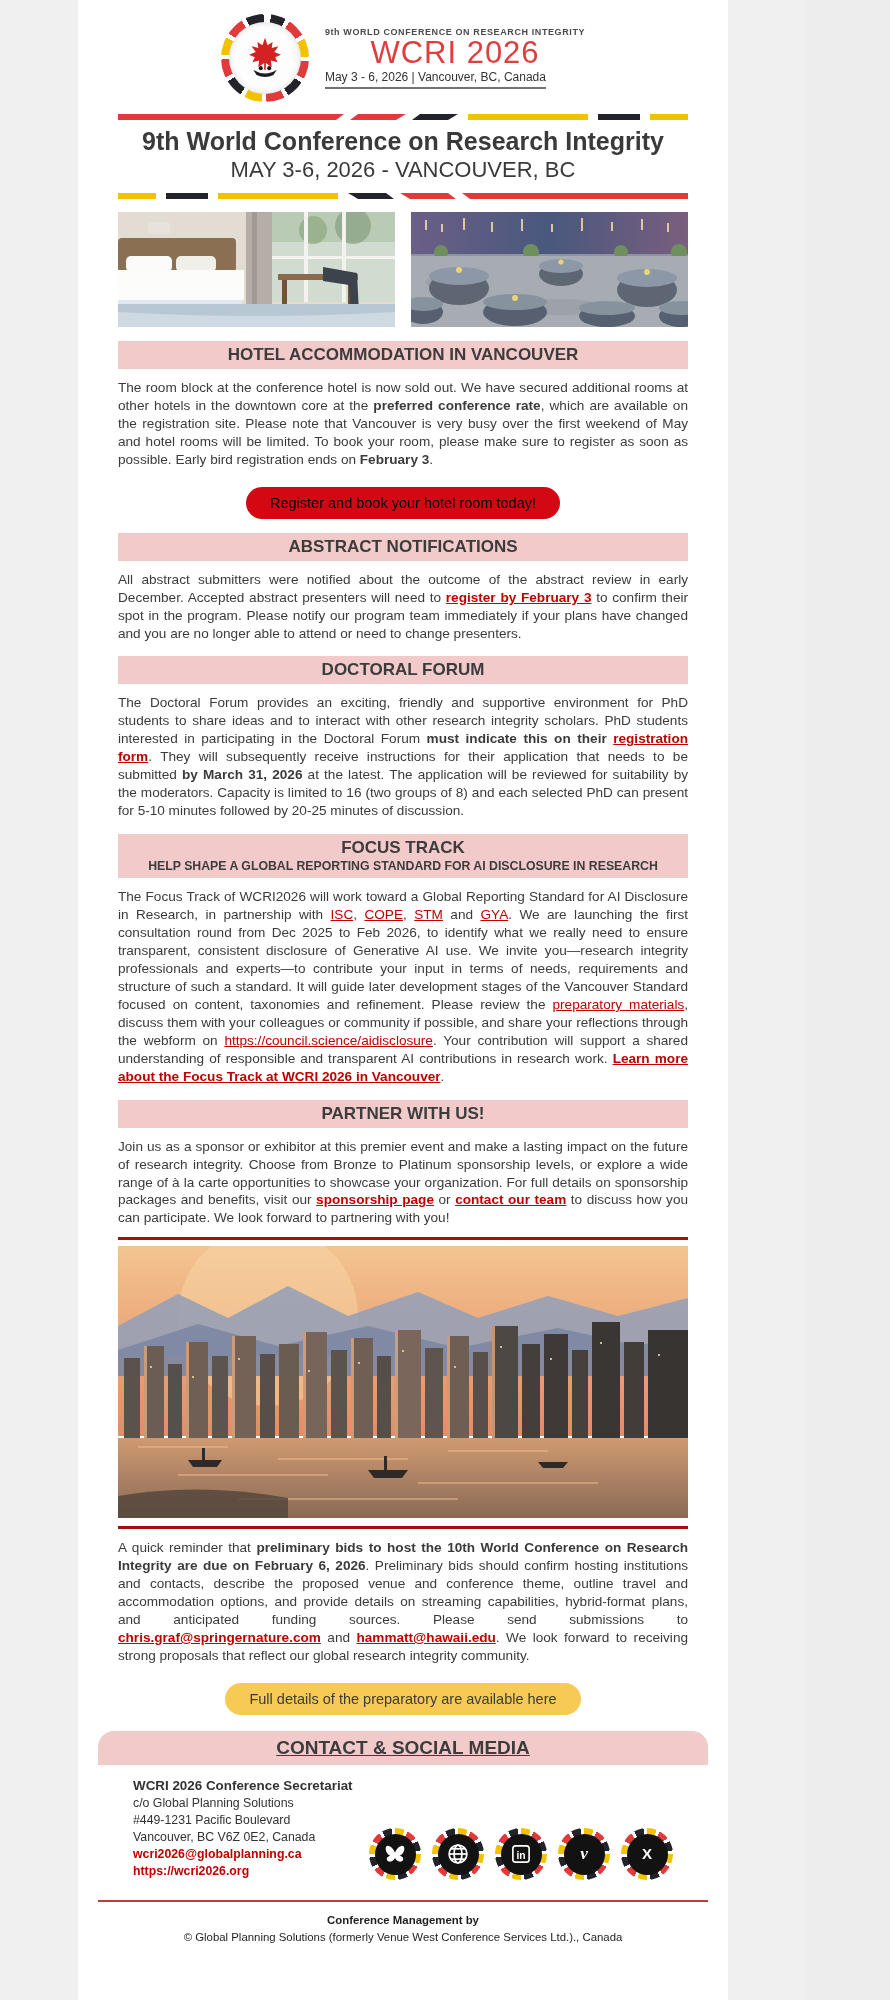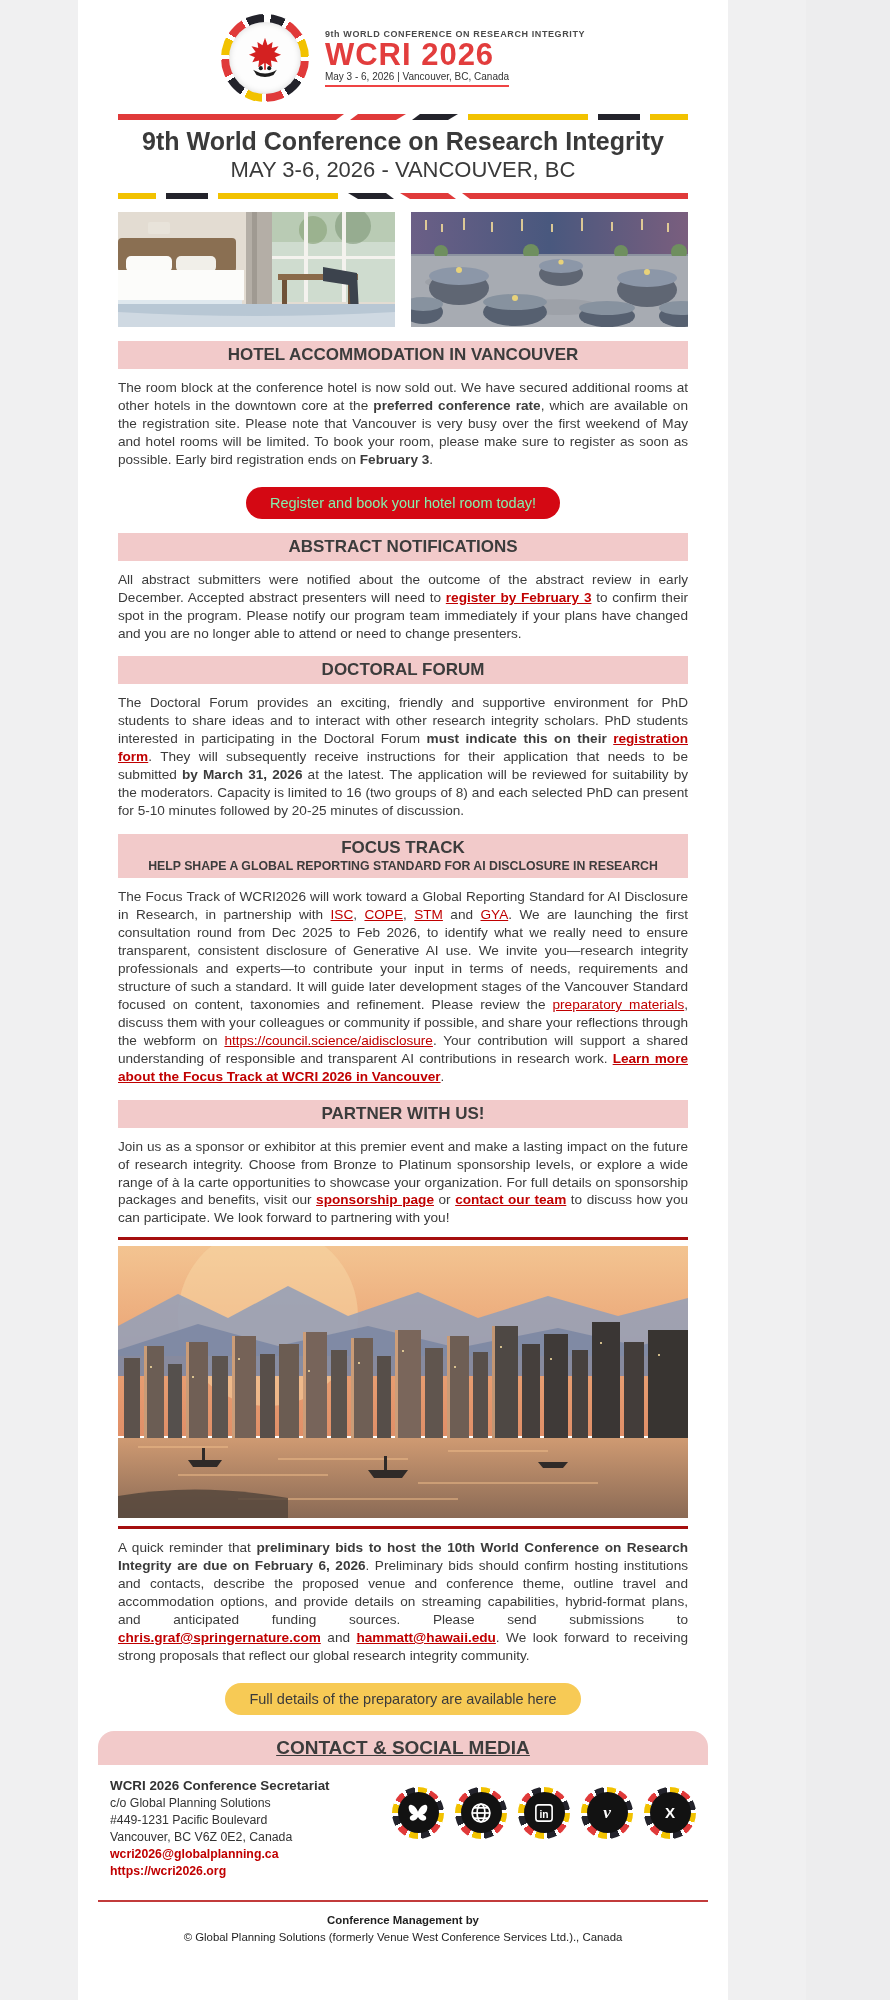--- a/index.html
+++ b/index.html
@@ -20,22 +20,22 @@
     background:conic-gradient(from 8deg,
       var(--ribbon_black) 0 20deg,#fff 20deg 26deg, var(--ribbon_red) 26deg 50deg,#fff 50deg 56deg,
       var(--ribbon_yellow) 56deg 80deg,#fff 80deg 86deg, var(--ribbon_red) 86deg 110deg,#fff 110deg 116deg,
       var(--ribbon_black) 116deg 140deg,#fff 140deg 146deg, var(--ribbon_red) 146deg 170deg,#fff 170deg 176deg,
       var(--ribbon_yellow) 176deg 200deg,#fff 200deg 206deg, var(--ribbon_black) 206deg 230deg,#fff 230deg 236deg,
       var(--ribbon_red) 236deg 260deg,#fff 260deg 266deg, var(--ribbon_yellow) 266deg 290deg,#fff 290deg 296deg,
       var(--ribbon_red) 296deg 320deg,#fff 320deg 326deg, var(--ribbon_black) 326deg 350deg,#fff 350deg 360deg);}
   .logo-core{width:72px;height:72px;border-radius:50%;background:#fdfdfd;display:flex;align-items:center;justify-content:center;box-shadow:inset 0 0 6px rgba(0,0,0,.15);}
   .logo-text{text-align:left;}
   .logo-kicker{font-size:9px;letter-spacing:.6px;color:#4a4a4a;font-weight:bold;}
-  .logo-wordmark{font-size:31px;font-weight:bold;color:var(--wordmark_red);letter-spacing:1px;line-height:1.05;}
-  .logo-tagline{font-size:10px;color:#333;border-bottom:2px solid #ef4444;padding-bottom:3px;width:max-content;}
+  .logo-wordmark{font-size:31px;font-weight:normal;color:var(--wordmark_red);letter-spacing:1px;line-height:1.05;text-align:center;}
+  .logo-tagline{font-size:12px;color:#333;border-bottom:2px solid #737373;padding-bottom:3px;width:max-content;}
 
   .ribbon{display:block;margin:9px 0 2px;}
   .flip{transform:scaleX(-1);}
   .title{font-size:25px;font-weight:bold;text-align:center;color:#3a3a3a;margin:6px 0 0;}
   .subtitle{font-size:22px;text-align:center;color:#3a3a3a;margin:1px 0 2px;font-weight:400;}
 
   .photos{display:flex;gap:16px;margin:12px 0 14px;}
   .photos svg{display:block;}
 
   .banner{font-weight:bold;text-align:center;font-size:17px;padding:4px 6px;color:#3c3c3c;margin-top:14px;}
@@ -45,29 +45,29 @@
   .banner .sub{display:block;font-size:12.3px;line-height:1.25;padding-top:1px;}
   .banner.gray{background:var(--gray_banner);font-size:15.5px;margin:8px 0 0;}
 
   .para{font-size:13.6px;line-height:1.32;text-align:justify;color:var(--body_text);margin:10px 0;}
   .para .b{font-weight:bold;margin-top:40px;}
   a.link{color:var(--link_red);text-decoration:underline;}
   a.link.b{font-weight:bold;}
 
   .pill{display:block;width:max-content;margin:18px auto 14px;padding:8px 24px;border-radius:26px;
         font-size:14.5px;text-decoration:none;}
-  .pill.redp{background:#d40813;color:#86efac;}
+  .pill.redp{background:#d40813;color:#000000;}
   .pill.yellowp{background:var(--yellow_btn);color:#3b3b3b;}
 
   .rule-red{border:0;border-top:3px solid var(--rule_red);margin:8px 0 6px;}
   .cityimg{display:block;margin:2px 0 4px;}
 
   .contact-banner{margin:16px 20px 0;background:var(--pink);border-radius:16px 16px 0 0;text-align:center;
         font-weight:bold;font-size:19px;color:#3c3c3c;padding:6px 0;text-decoration:underline;}
-  .contact-flex{display:flex;align-items:flex-start;padding:12px 32px 4px;}
+  .contact-flex{display:flex;align-items:flex-end;padding:12px 55px 4px;}
   .contact-left{font-size:12.3px;line-height:1.38;color:#333;}
   .contact-left .org{font-weight:bold;font-size:13.4px;}
   .contact-left a{color:var(--link_red);font-weight:bold;text-decoration:none;display:block;}
   .socials{display:flex;gap:11px;margin-left:auto;padding-top:10px;}
   .social-ring{width:52px;height:52px;border-radius:50%;display:flex;align-items:center;justify-content:center;cursor:pointer;
     background:conic-gradient(from 30deg,
       var(--ribbon_red) 0 22deg,#fff 22deg 30deg, var(--ribbon_black) 30deg 52deg,#fff 52deg 60deg,
       var(--ribbon_yellow) 60deg 82deg,#fff 82deg 90deg, var(--ribbon_red) 90deg 112deg,#fff 112deg 120deg,
       var(--ribbon_black) 120deg 142deg,#fff 142deg 150deg, var(--ribbon_yellow) 150deg 172deg,#fff 172deg 180deg,
       var(--ribbon_red) 180deg 202deg,#fff 202deg 210deg, var(--ribbon_black) 210deg 232deg,#fff 232deg 240deg,

